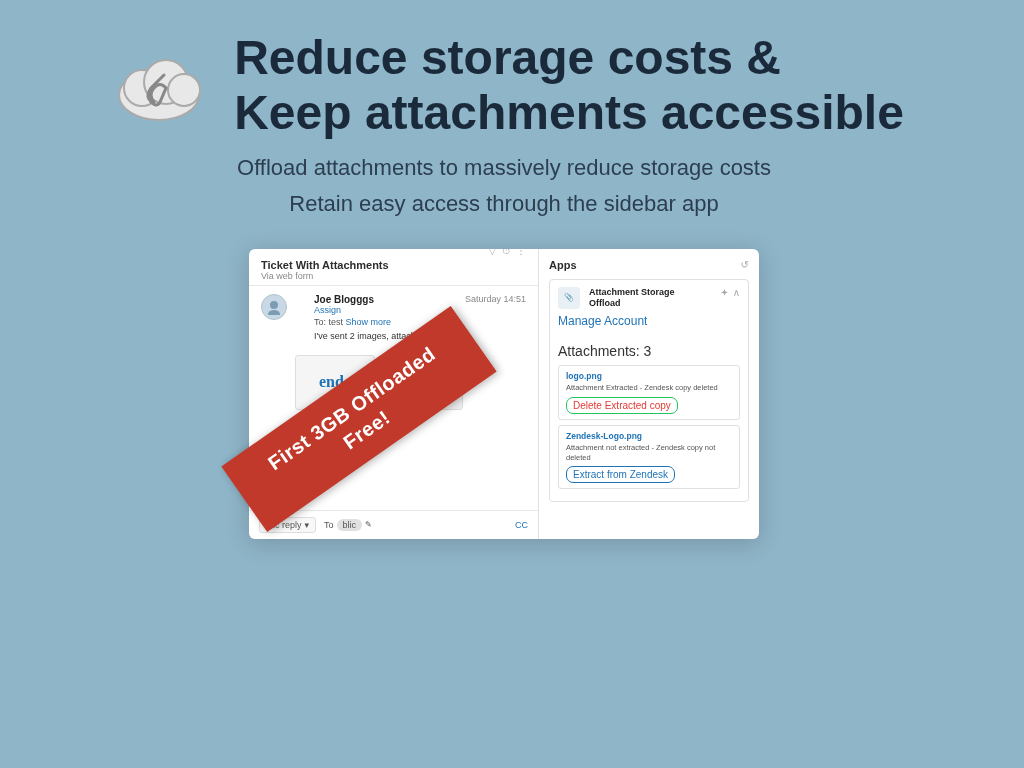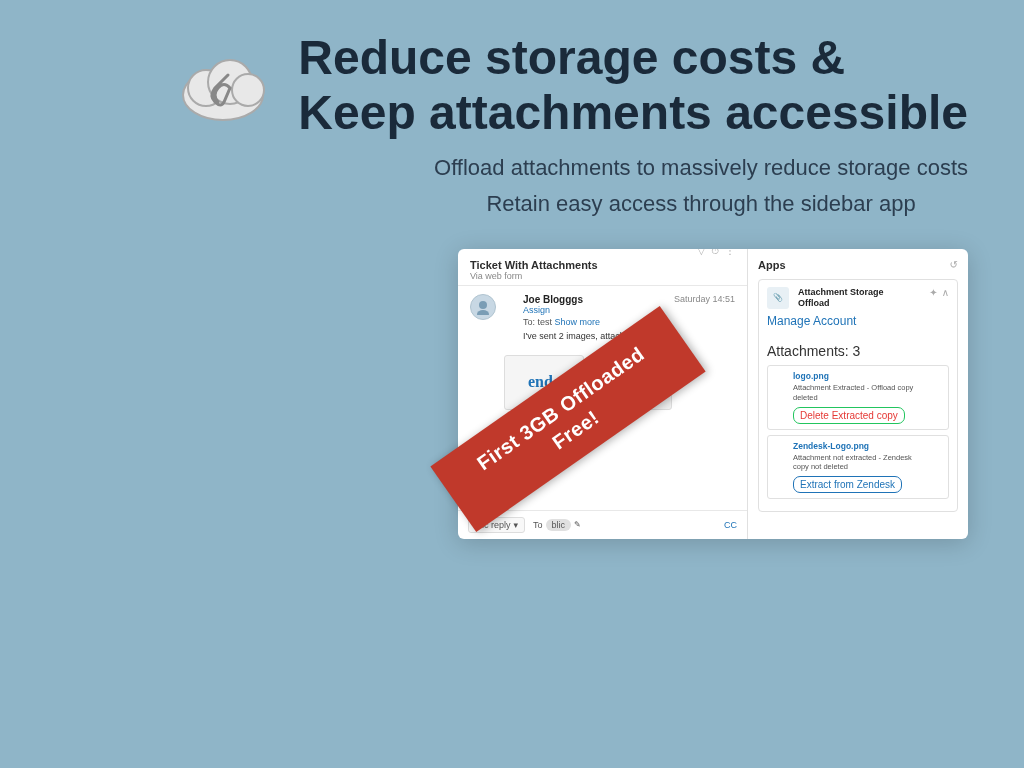--- a/index.html
+++ b/index.html
@@ -12,21 +12,21 @@
       overflow: hidden;
       position: relative;
     }
 
     .page-wrapper {
       width: 1008px;
       height: 768px;
       background-color: #8fb5c8;
       display: flex;
       flex-direction: column;
-      align-items: flex-end;
+      align-items: center;
       padding: 30px 40px 20px 40px;
       position: relative;
     }
 
     .header-row {
       display: flex;
       align-items: center;
       justify-content: center;
       margin-bottom: 10px;
       gap: 20px;
@@ -333,21 +333,21 @@
 
     .mock-app-count {
       font-size: 14px;
       color: #333;
       margin-bottom: 6px;
     }
 
     .mock-file-entry {
       border: 1px solid #e0e0e0;
       border-radius: 3px;
-      padding: 5px 25px;
+      padding: 5px 7px;
       margin-bottom: 5px;
     }
 
     .mock-file-name {
       font-size: 8.5px;
       color: #1f73b7;
       font-weight: 600;
     }
 
     .mock-file-status {
@@ -527,21 +527,21 @@
               <div class="mock-app-actions">
                 <span style="font-size:10px; color:#aaa;">✦</span>
                 <span style="font-size:10px; color:#aaa;">∧</span>
               </div>
             </div>
             <a class="mock-app-link">Manage Account</a>
             <div class="mock-app-count">Attachments: 3</div>
 
             <div class="mock-file-entry">
               <div class="mock-file-name">logo.png</div>
-              <div class="mock-file-status">Attachment Extracted - Offload
+              <div class="mock-file-status">Attachment Extracted - Zendesk
 copy deleted</div>
               <div class="mock-file-btn">Delete Extracted copy</div>
             </div>
 
             <div class="mock-file-entry">
               <div class="mock-file-name">Zendesk-Logo.png</div>
               <div class="mock-file-status">Attachment not extracted -
 Zendesk copy not deleted</div>
               <div class="mock-file-btn extract">Extract from Zendesk</div>
             </div>

